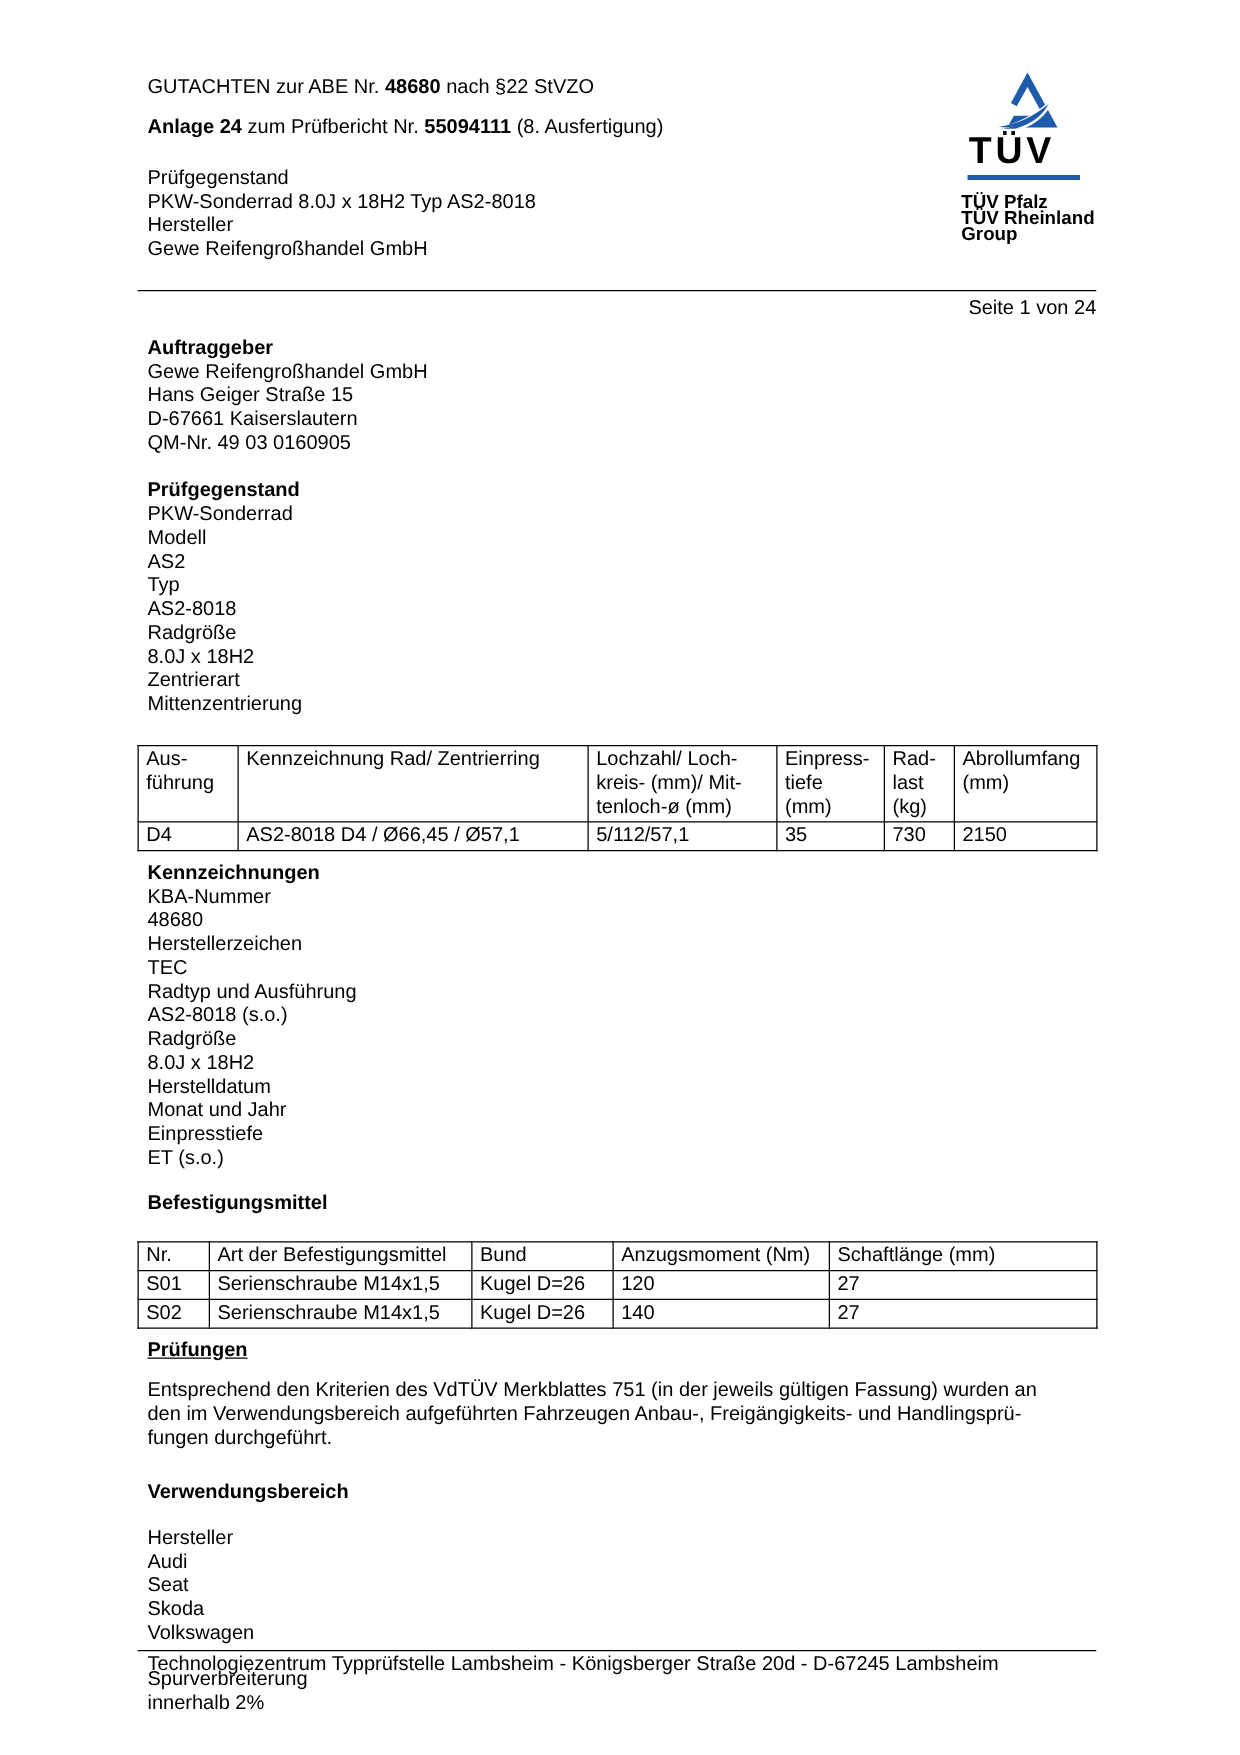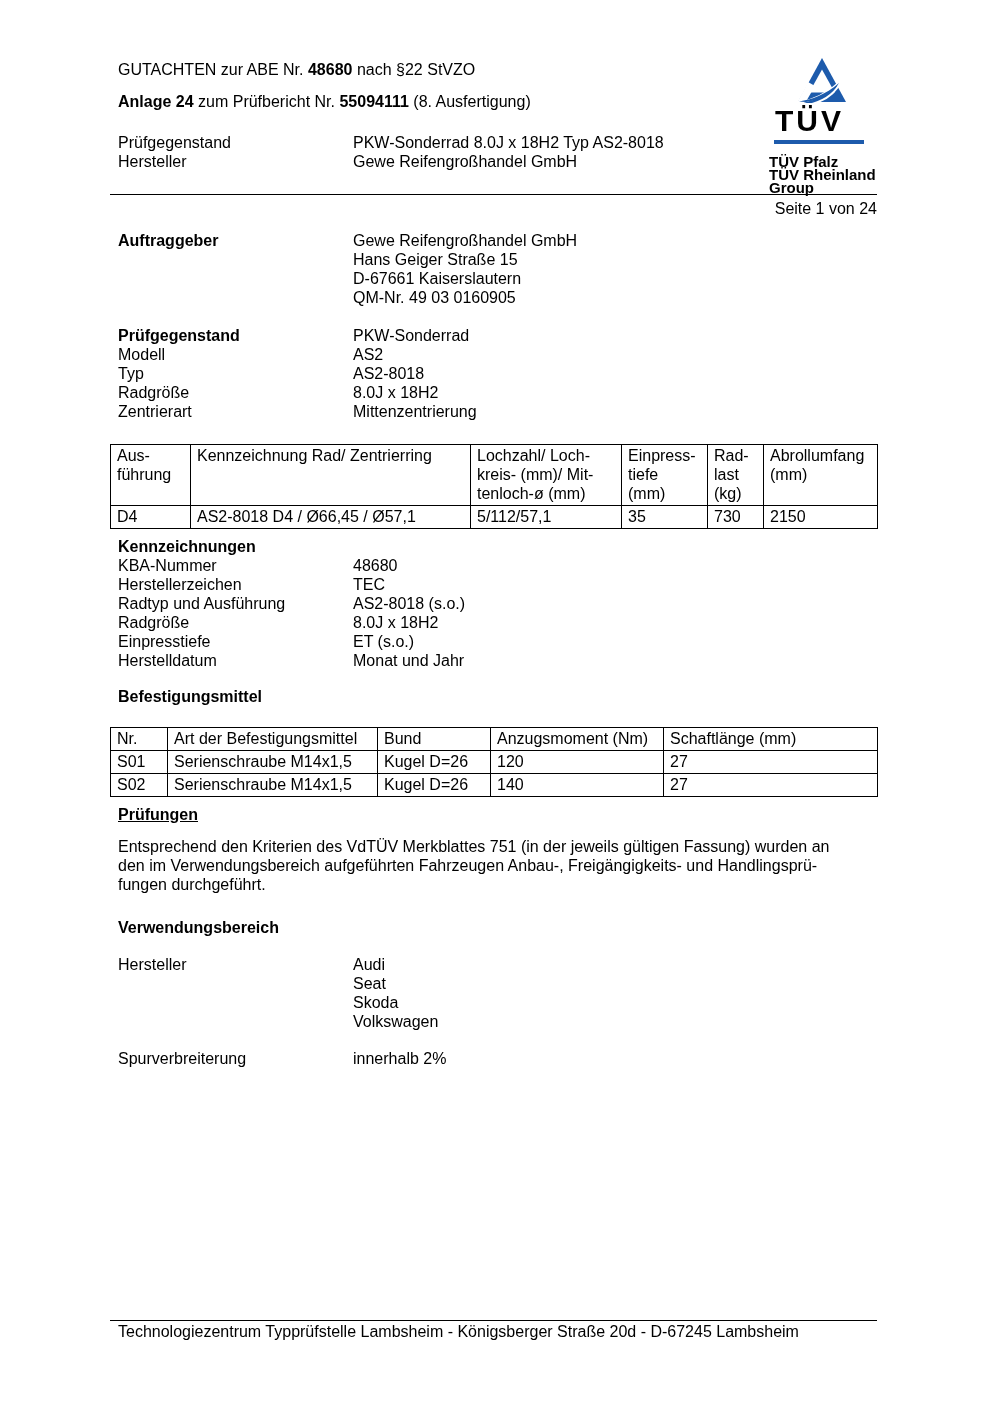--- a/index.html
+++ b/index.html
@@ -14,21 +14,21 @@
     margin:0 auto;
   }
   .content{position:absolute;left:110px;top:0;width:767px;}
   .pad{padding-left:8px;}
   b,.b{font-weight:bold;}
 
   .title-line{margin-top:60px;}
   .subtitle-line{margin-top:13px;}
   .head-kv{margin-top:22px;}
 
-  .kv{display:flex;}
+  .kv{display:flex;flex-direction:column;}
   .kv .k{width:235px;flex:none;}
   .kv .v{flex:1;}
 
   .divider{margin-top:23px;border-top:1.5px solid #000;height:0;}
   .page-num{margin-top:4px;text-align:right;}
 
   .client{margin-top:13px;}
   .test-object{margin-top:19px;}
 
   table{border-collapse:collapse;table-layout:fixed;width:767px;}
@@ -191,26 +191,26 @@
       </div>
       <div class="kv">
         <div class="k">Radtyp und Ausführung</div>
         <div class="v">AS2-8018 (s.o.)</div>
       </div>
       <div class="kv">
         <div class="k">Radgröße</div>
         <div class="v">8.0J x 18H2</div>
       </div>
       <div class="kv">
+        <div class="k">Herstelldatum</div>
+        <div class="v">Monat und Jahr</div>
+      </div>
+      <div class="kv">
         <div class="k">Einpresstiefe</div>
         <div class="v">ET (s.o.)</div>
-      </div>
-      <div class="kv">
-        <div class="k">Herstelldatum</div>
-        <div class="v">Monat und Jahr</div>
       </div>
     </div>
 
     <div class="section-heading fasteners-heading pad">Befestigungsmittel</div>
     <table class="fastener-table">
       <colgroup>
         <col style="width:57px">
           <col style="width:210px">
           <col style="width:113px">
         <col style="width:173px">

